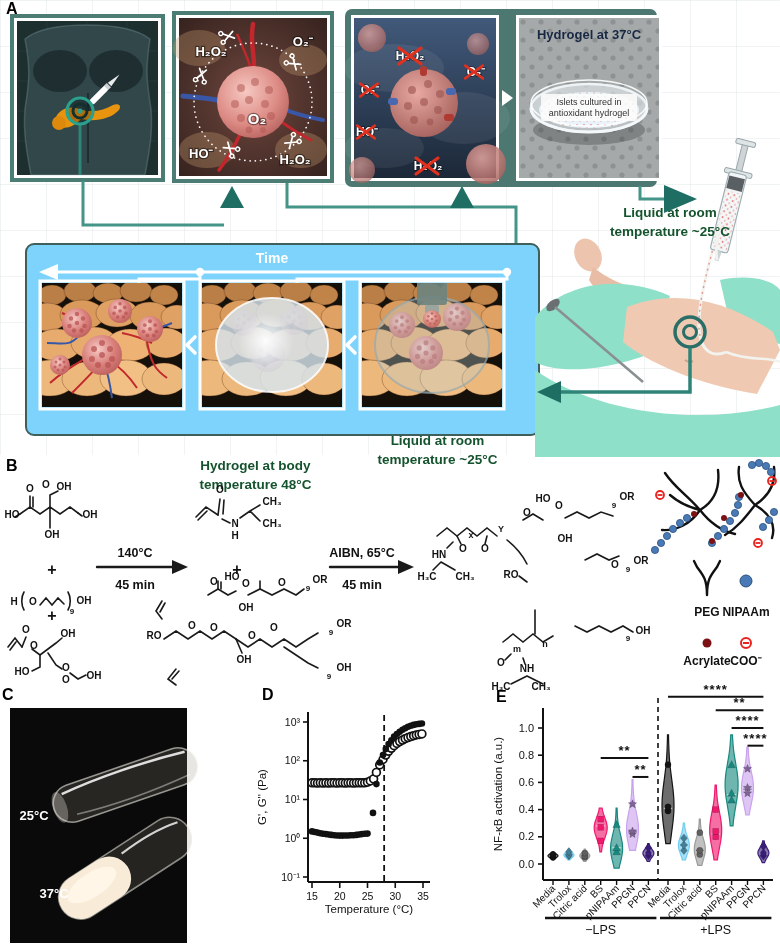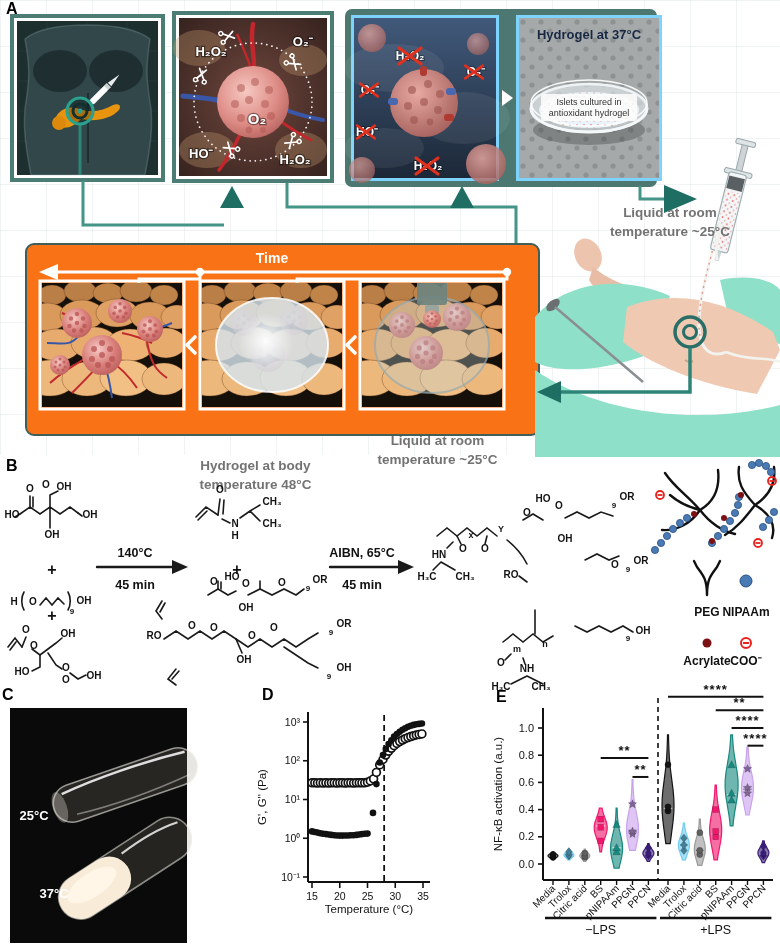--- a/index.html
+++ b/index.html
@@ -8,25 +8,25 @@
   .abs{position:absolute;}
   .plabel{font-weight:bold;font-size:16px;color:#000;}
   .grid-bg{left:0;top:0;width:780px;height:455px;
     background-image:linear-gradient(rgba(165,185,185,.16) 1px,transparent 1px),
                      linear-gradient(90deg,rgba(165,185,185,.16) 1px,transparent 1px);
     background-size:46px 46px;}
   .tframe{border:4px solid #4b7d75;background:#fff;padding:3px;box-sizing:border-box;}
   .tframe svg{display:block;}
   .box34{background:#4d7872;border-radius:7px;padding:6px;display:flex;align-items:center;
          box-sizing:border-box;}
-  .wframe{border:3px solid #7dd3fc;line-height:0;}
+  .wframe{border:3px solid #ffffff;line-height:0;}
   .chev-right{width:0;height:0;border-top:8px solid transparent;border-bottom:8px solid transparent;
          border-left:11px solid #fff;margin:0 3px;}
-  .timepanel{background:#f97316;border:2px solid #3f5f5b;border-radius:9px;box-sizing:border-box;}
-  .cap{font-weight:bold;font-size:13.5px;color:#737373;text-align:center;line-height:19px;}
+  .timepanel{background:#7dd3fc;border:2px solid #3f5f5b;border-radius:9px;box-sizing:border-box;}
+  .cap{font-weight:bold;font-size:13.5px;color:#14532d;text-align:center;line-height:19px;}
   svg{overflow:visible;}
   text{font-family:"Liberation Sans",sans-serif;}
 </style>
 </head>
 <body>
 
 <div class="page">
 
   <div class="abs grid-bg"></div>
 

